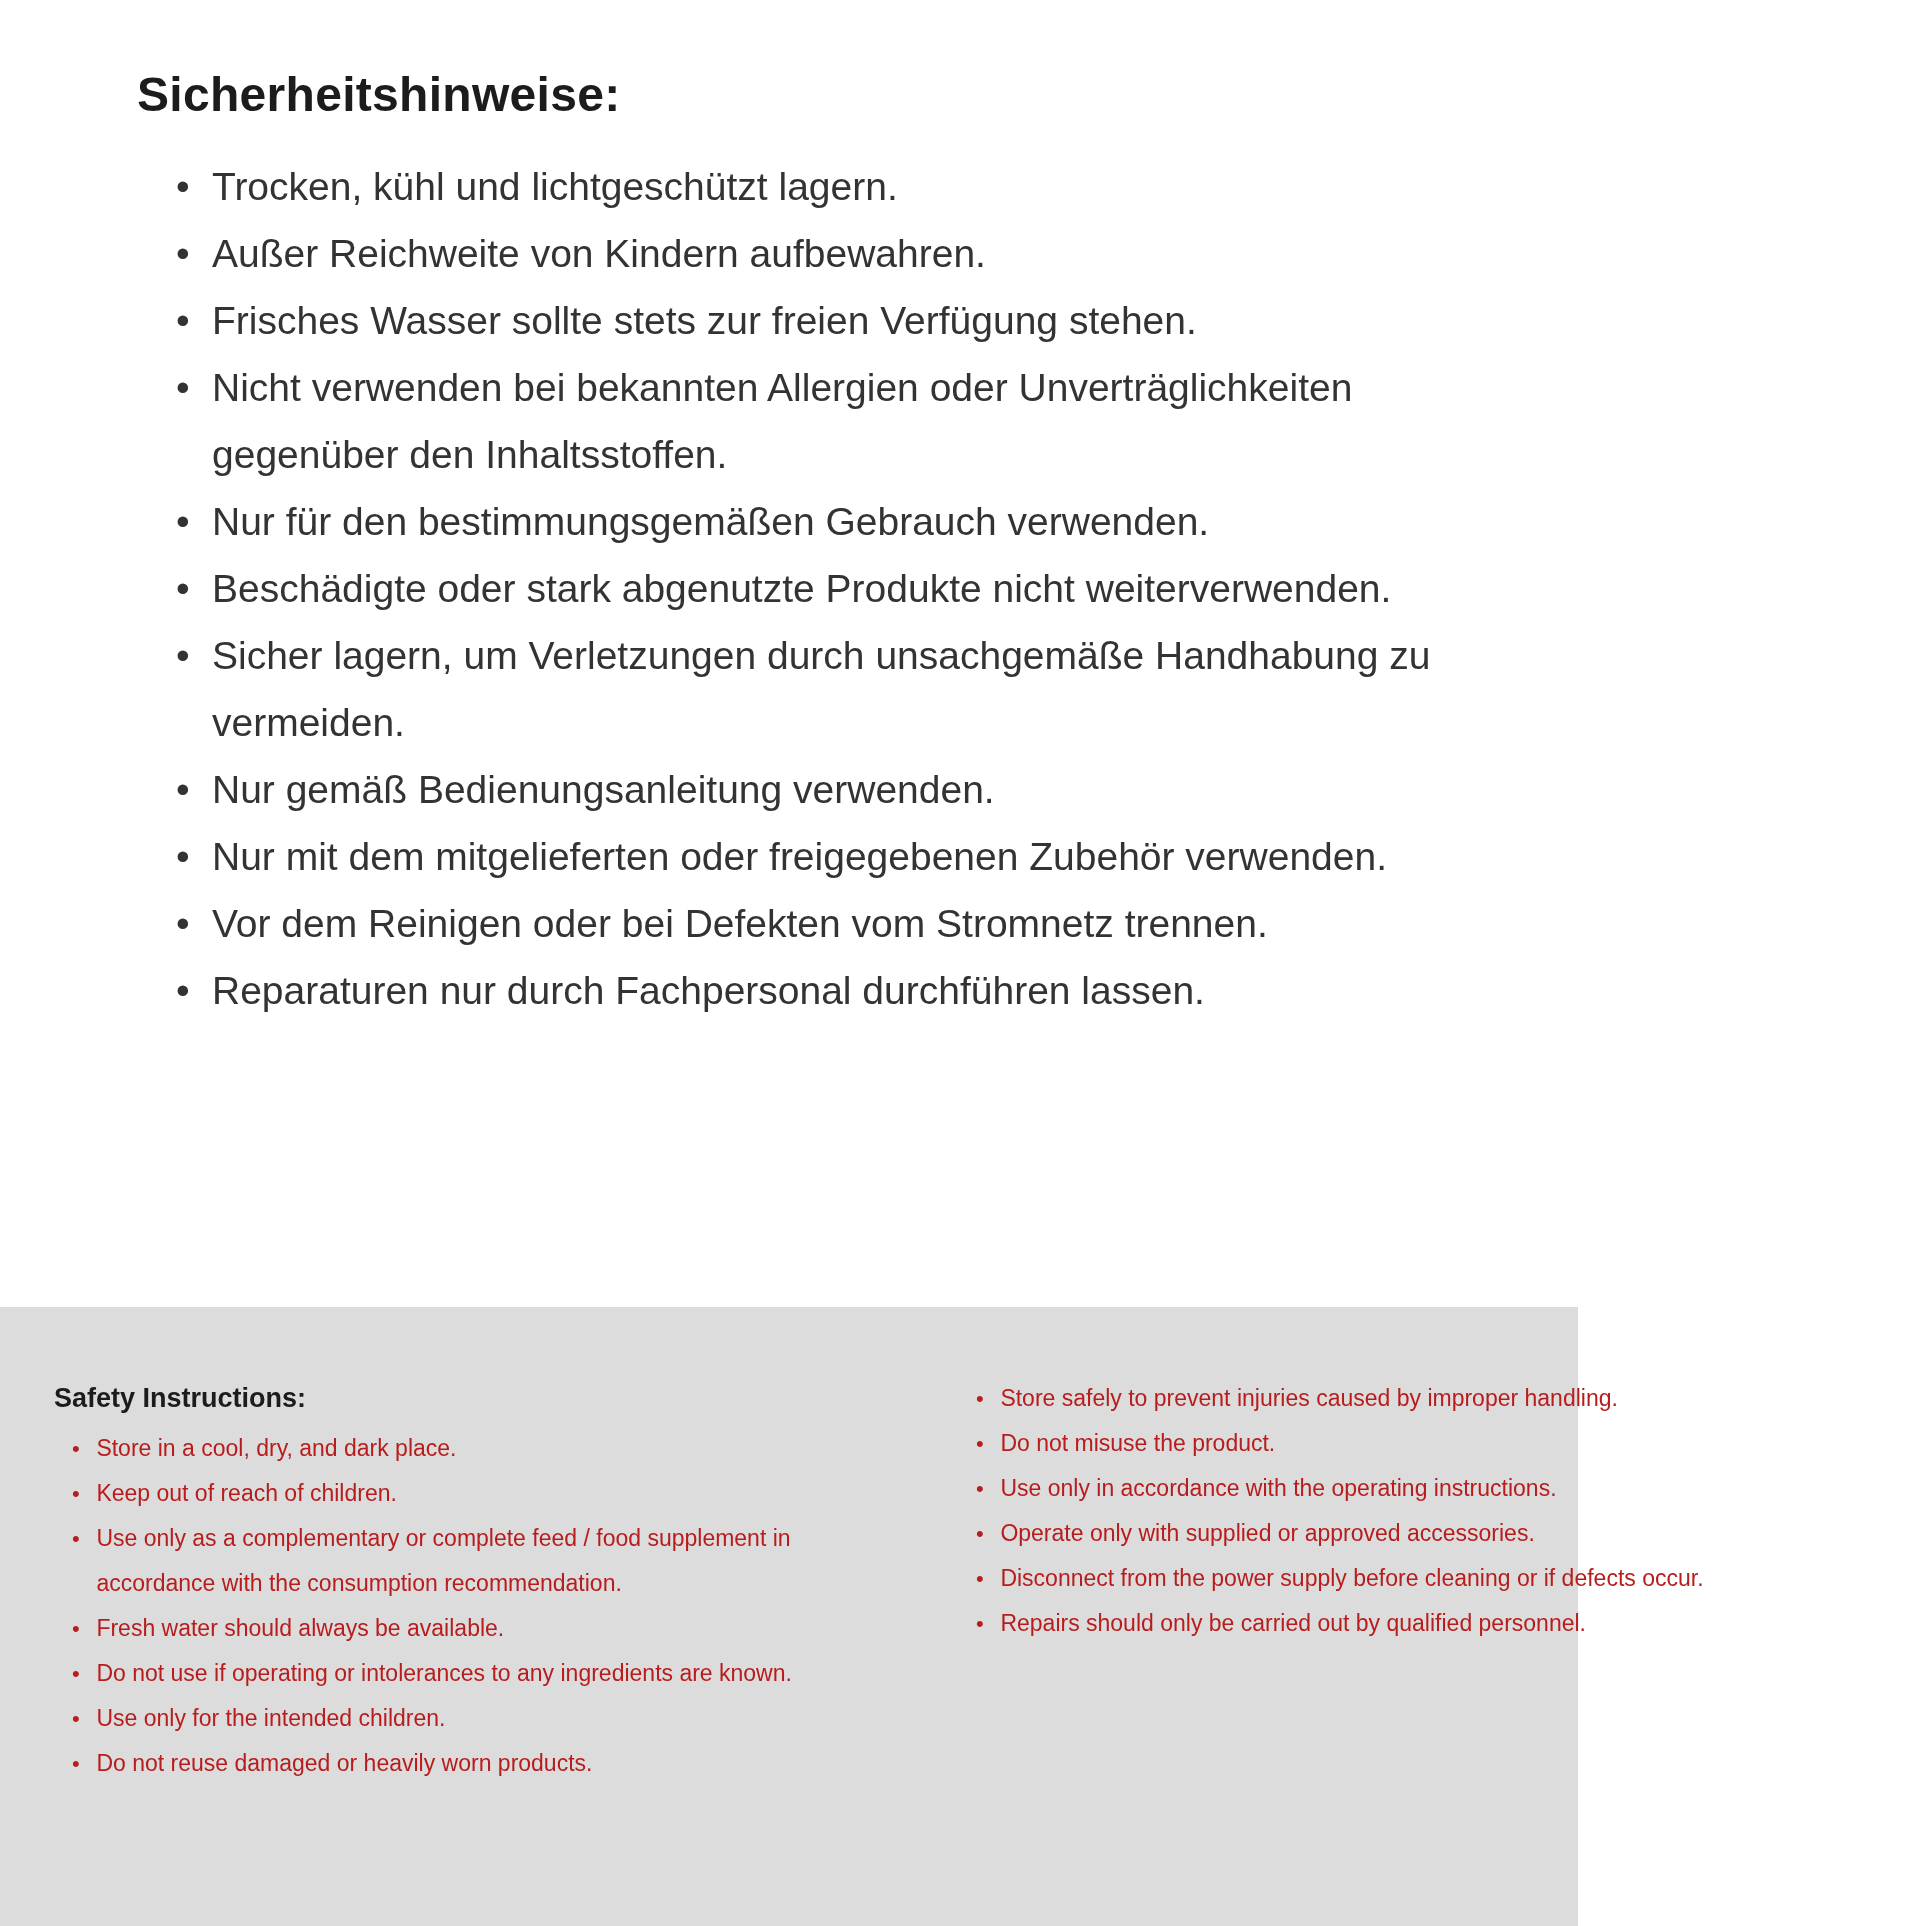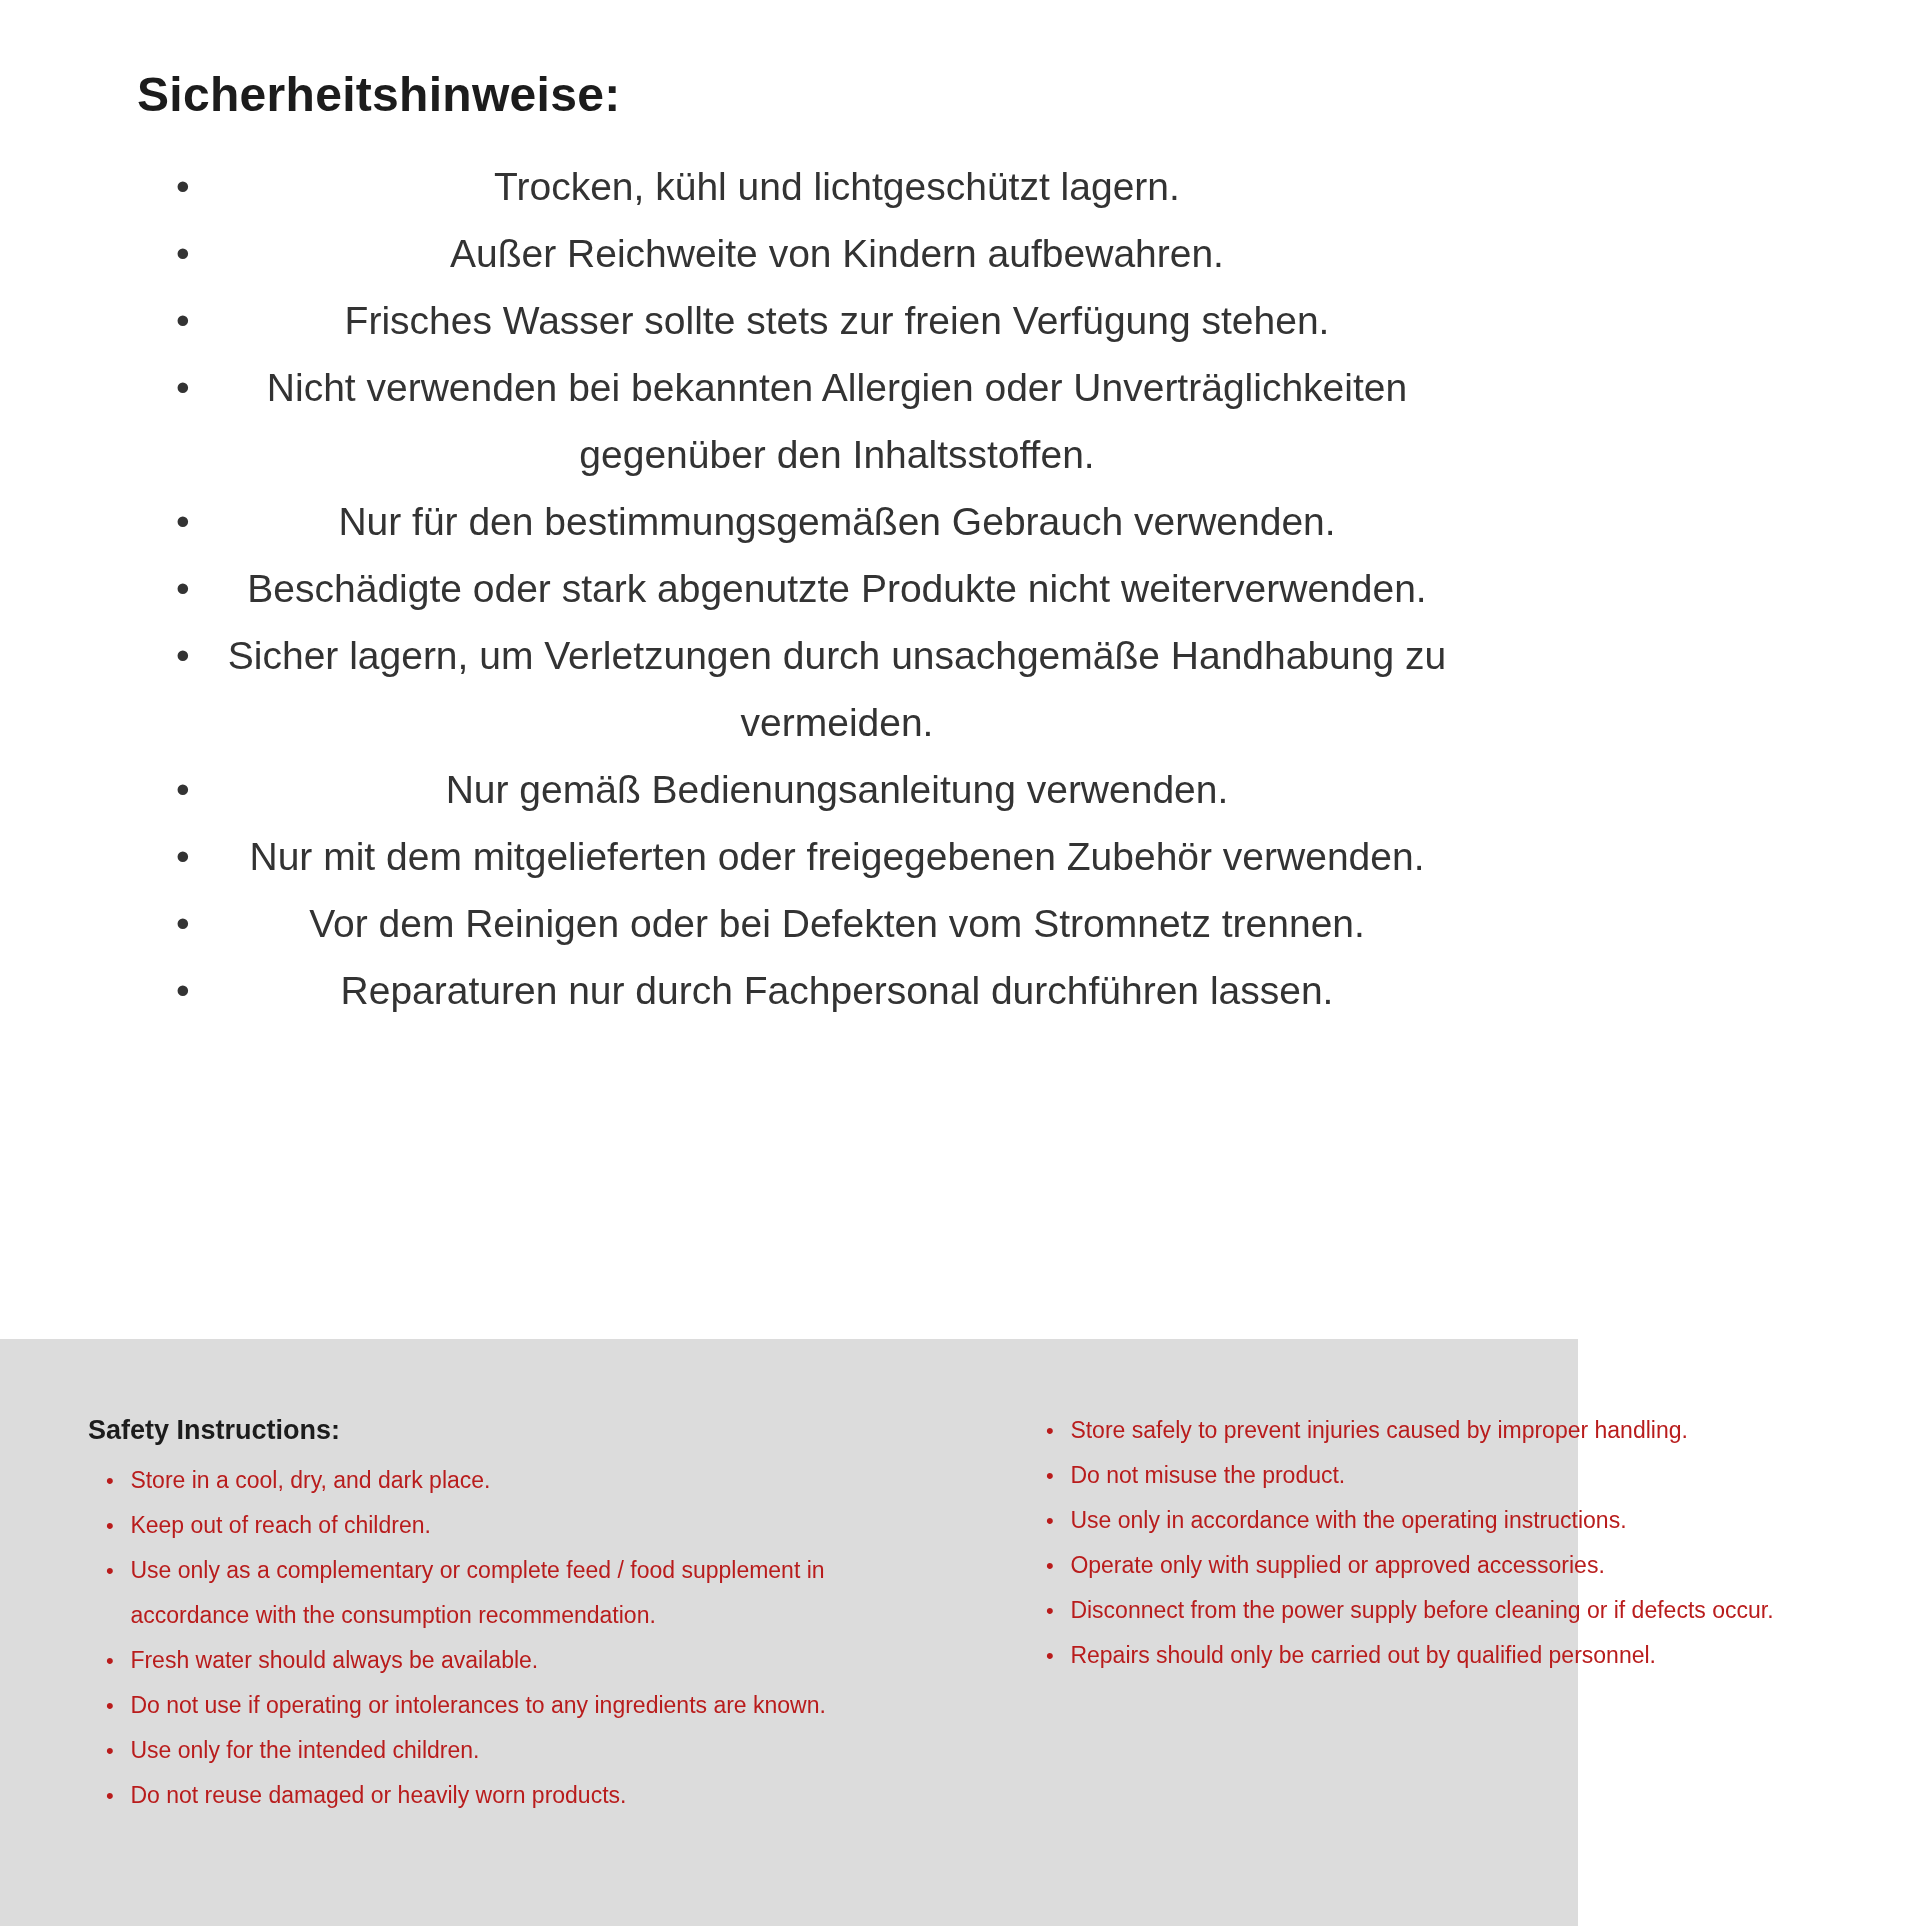--- a/index.html
+++ b/index.html
@@ -33,37 +33,35 @@
     list-style:none;
     max-width:1682px;
     padding-left:39px;
   }
   .german-list li{
     position:relative;
     font-size:39px;
     line-height:67px;
     padding-left:36px;
     color:#333333;
-    text-align:center;
   }
   .german-list li::before{
     content:"\2022";
     position:absolute;
     left:0;
     top:0;
   }
 
   
   .english-section{
     flex:1 1 auto;
     background:var(--background-bottom);
-    padding:69px 77px 26px 88px;
+    padding:69px 77px 26px 54px;
     display:flex;
-    gap:104px;
-    margin-top:32px;
+    gap:68px;
   }
   .col{flex:0 0 auto;}
   .col-left{width:854px;}
   .col-right{width:828px;padding-top:0;}
   .english-title{
     font-size:27px;
     font-weight:700;
     color:#1c1c1c;
     line-height:45px;
     margin-bottom:5.1px;

